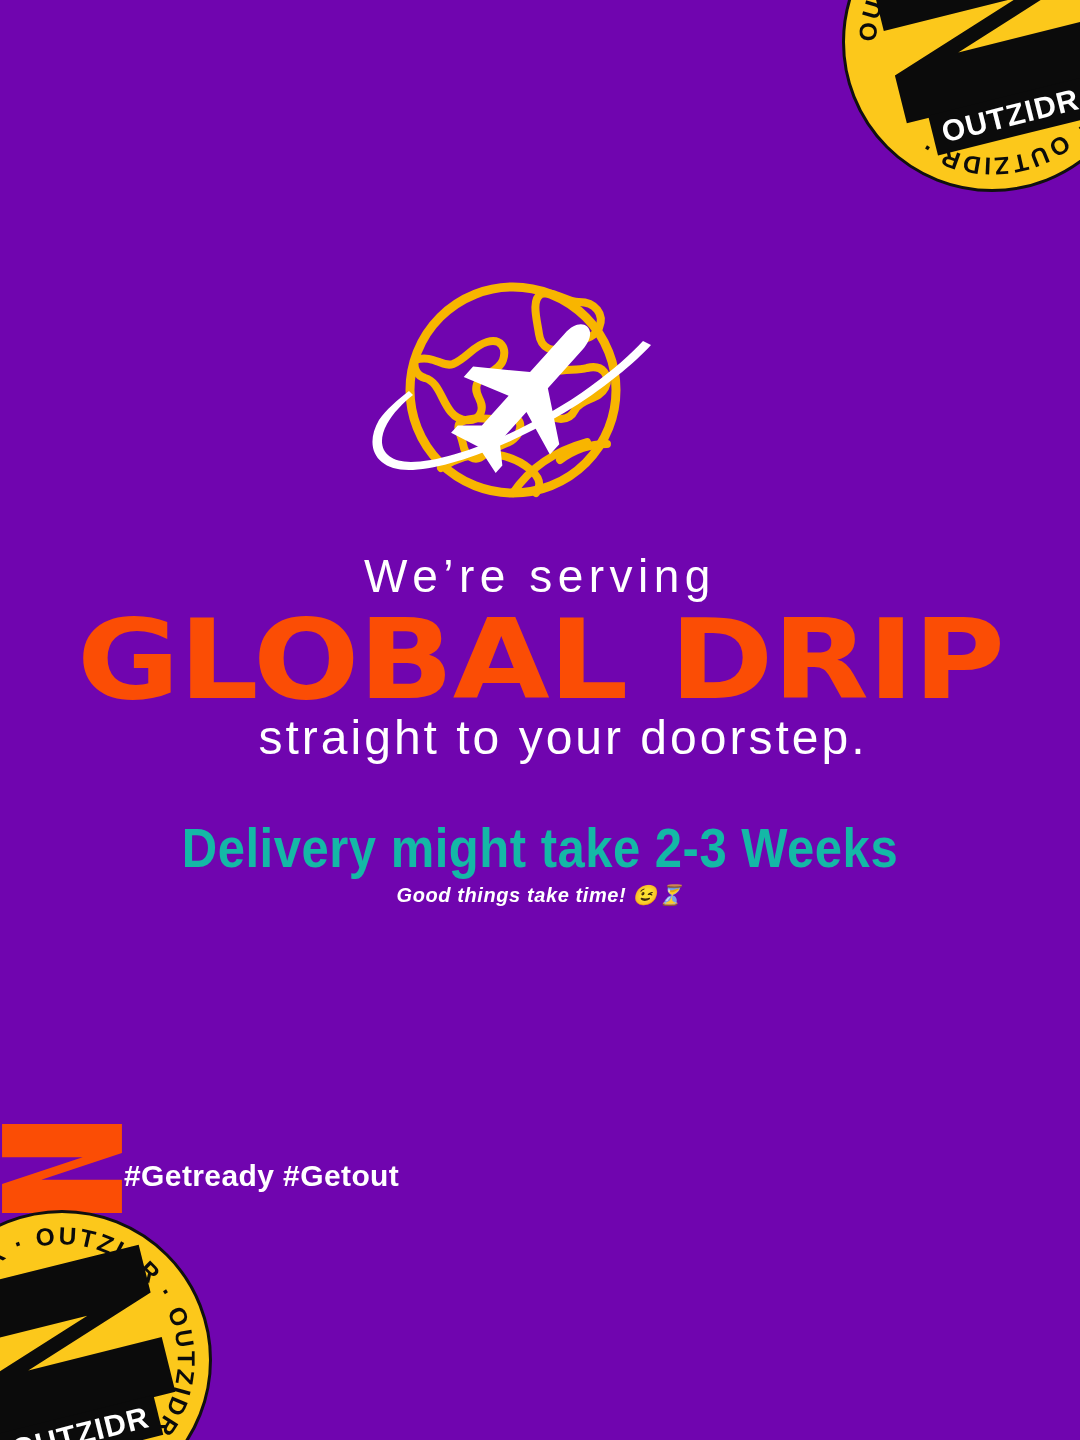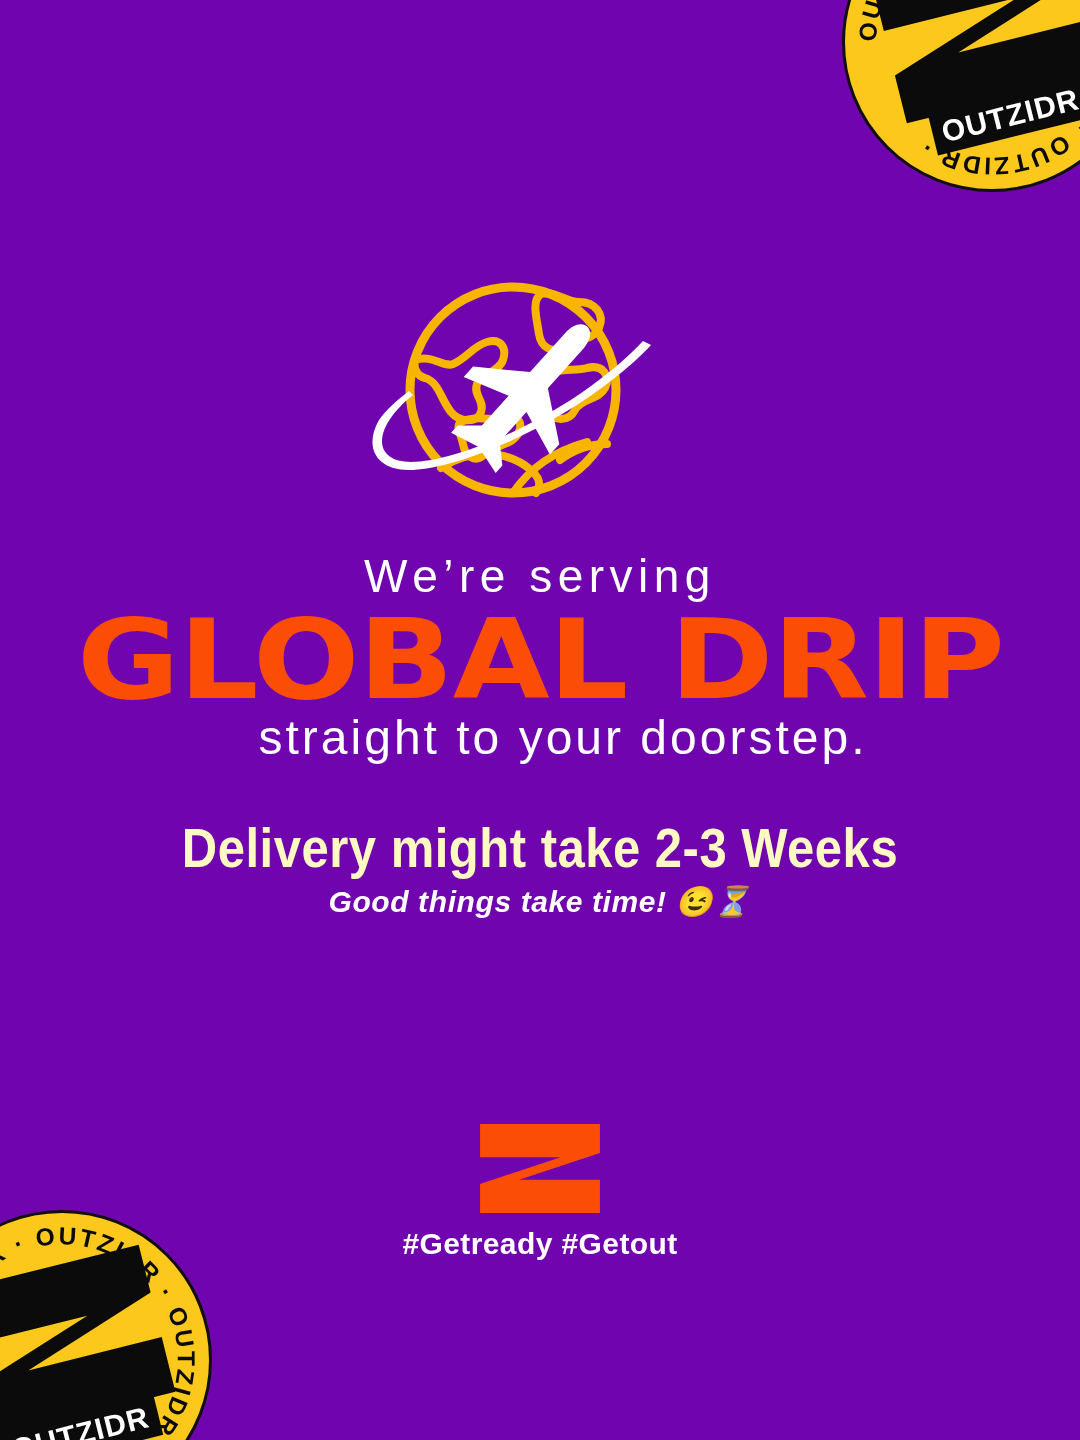--- a/index.html
+++ b/index.html
@@ -120,49 +120,49 @@
     top: 714px;
     color: #ffffff;
     font-size: 48px;
     font-weight: 300;
     letter-spacing: 3px;
     line-height: 1;
     padding-left: 46px;
   }
   #line-delivery {
     top: 824px;
-    color: #fef9c3;
+    color: #14b8a6;
     font-size: 49px;
     font-weight: 800;
     letter-spacing: 0.5px;
     line-height: 1;
   }
   #line-delivery .dl {
     display: inline-block;
     transform: scale(1.0, 1.12);
     transform-origin: center;
   }
   #line-goodthings {
     top: 882px;
     color: #ffffff;
-    font-size: 30px;
+    font-size: 20px;
     font-weight: 800;
     font-style: italic;
     letter-spacing: 0.6px;
     line-height: 1.3;
   }
 
   
   #footer-logo {
     position: absolute;
     left: 0;
     right: 0;
     top: 1122px;
     display: flex;
-    flex-direction: column;
+    flex-direction: row;
     align-items: center;
   }
   #footer-zmark { width: 124px; display: block; }
   #footer-tagline {
     margin-top: 14px;
     color: #ffffff;
     font-size: 30px;
     font-weight: 800;
     letter-spacing: 0.4px;
     line-height: 1;

